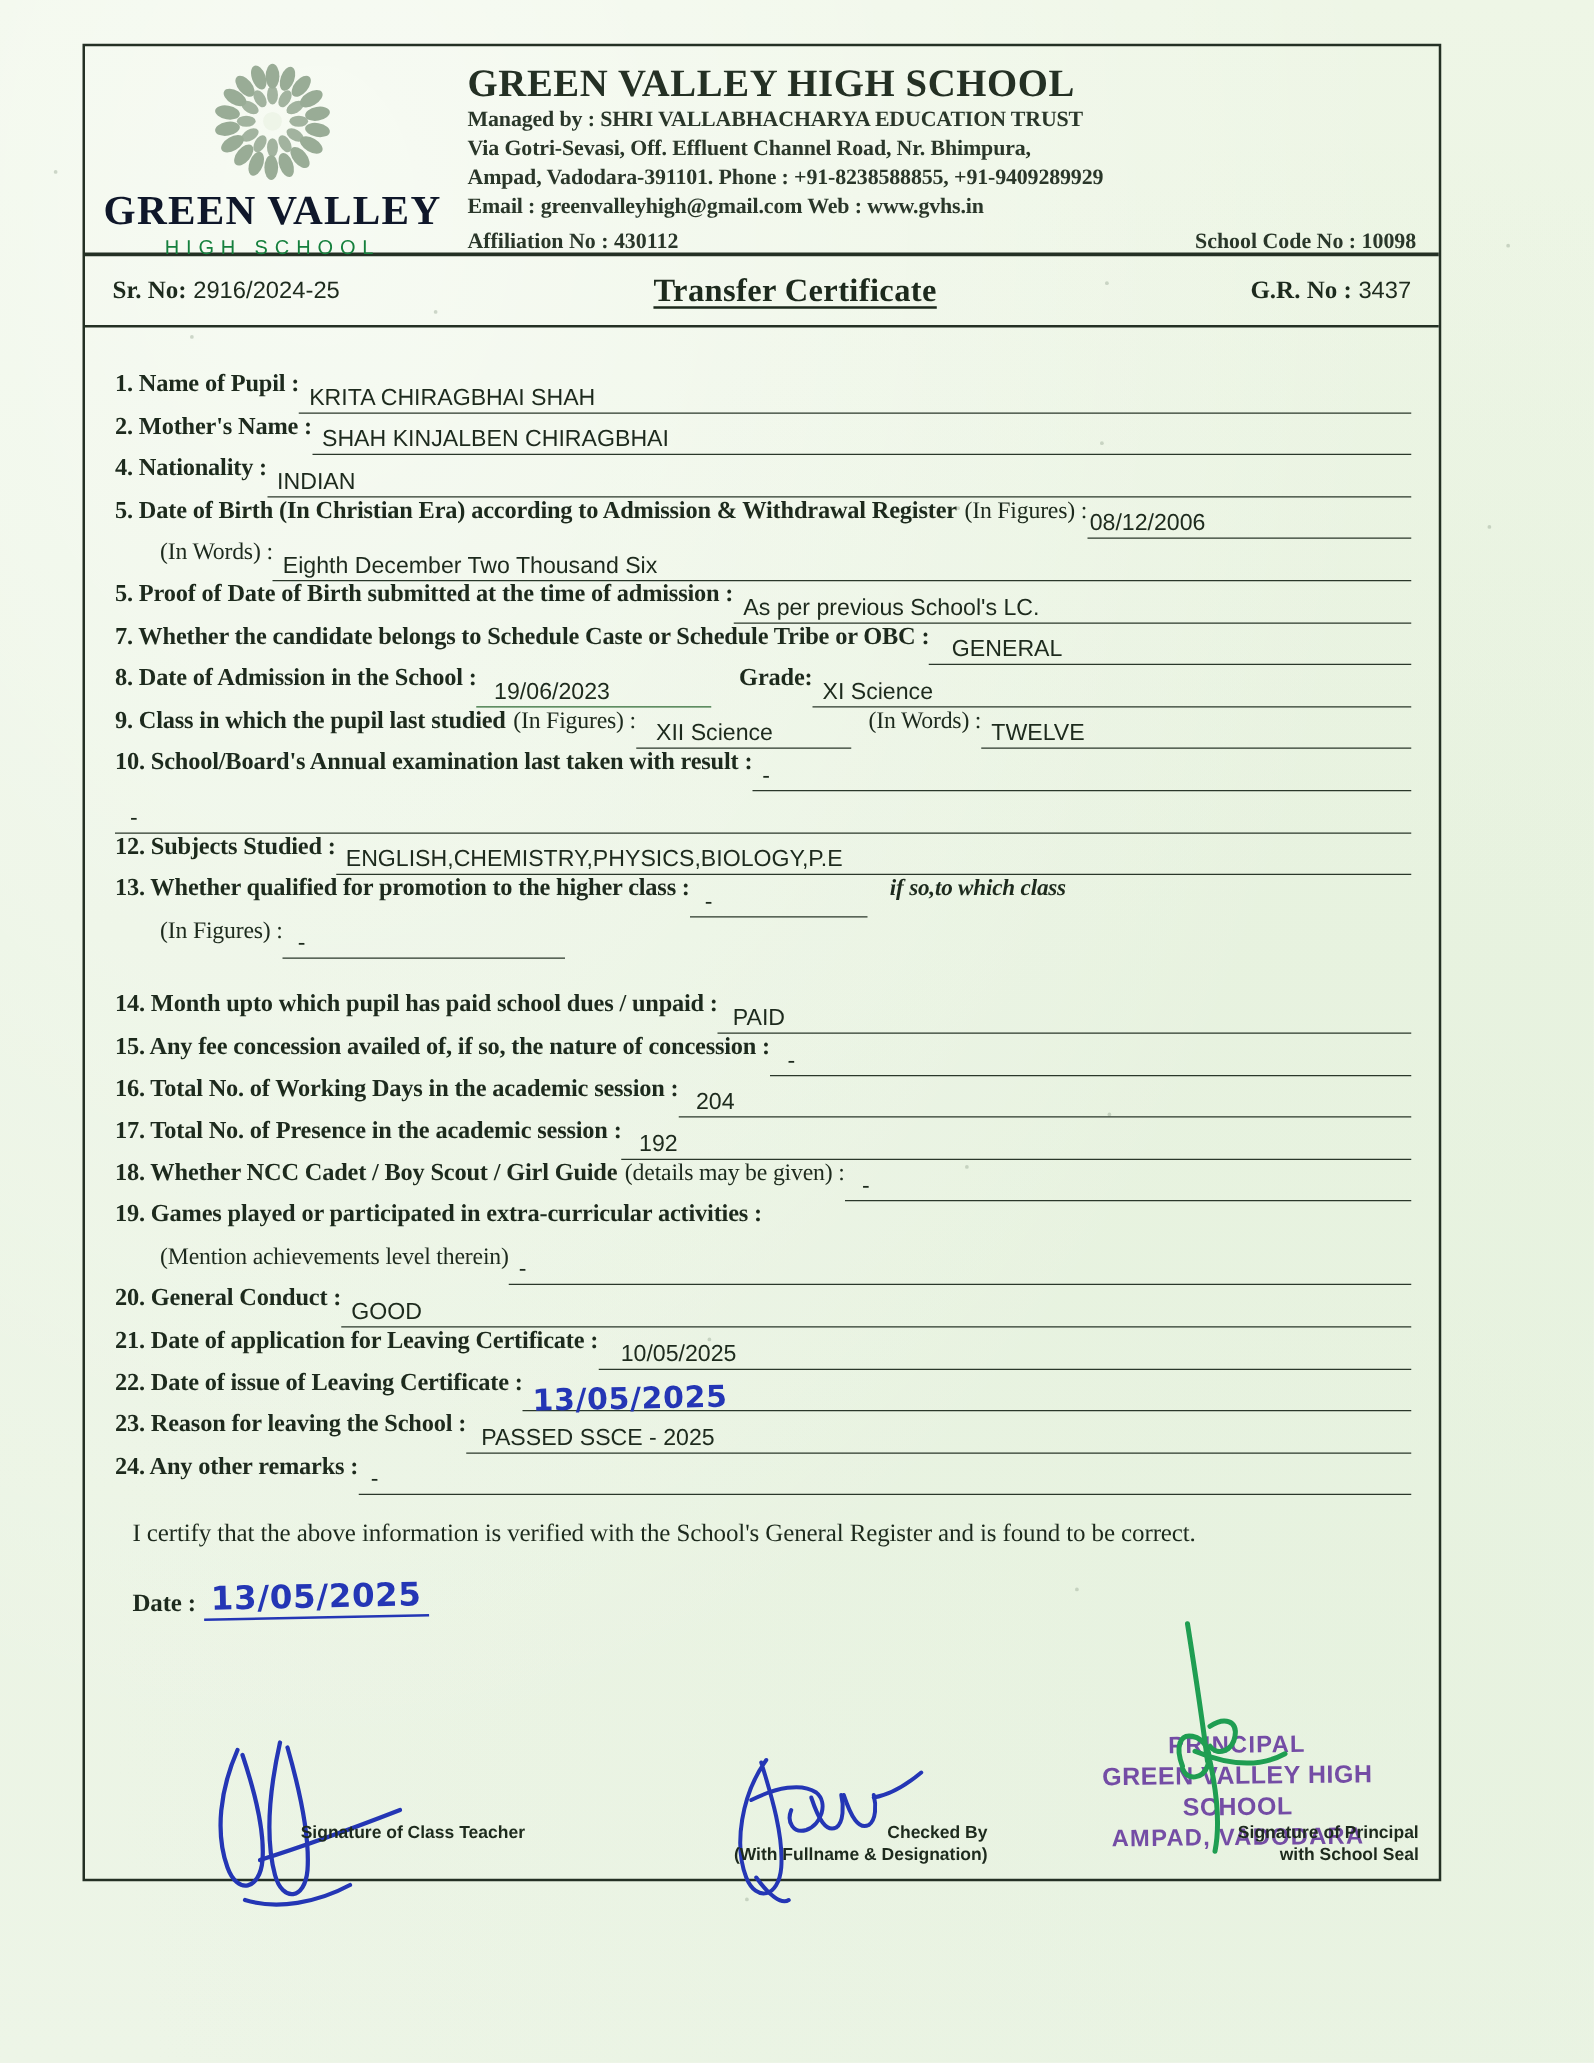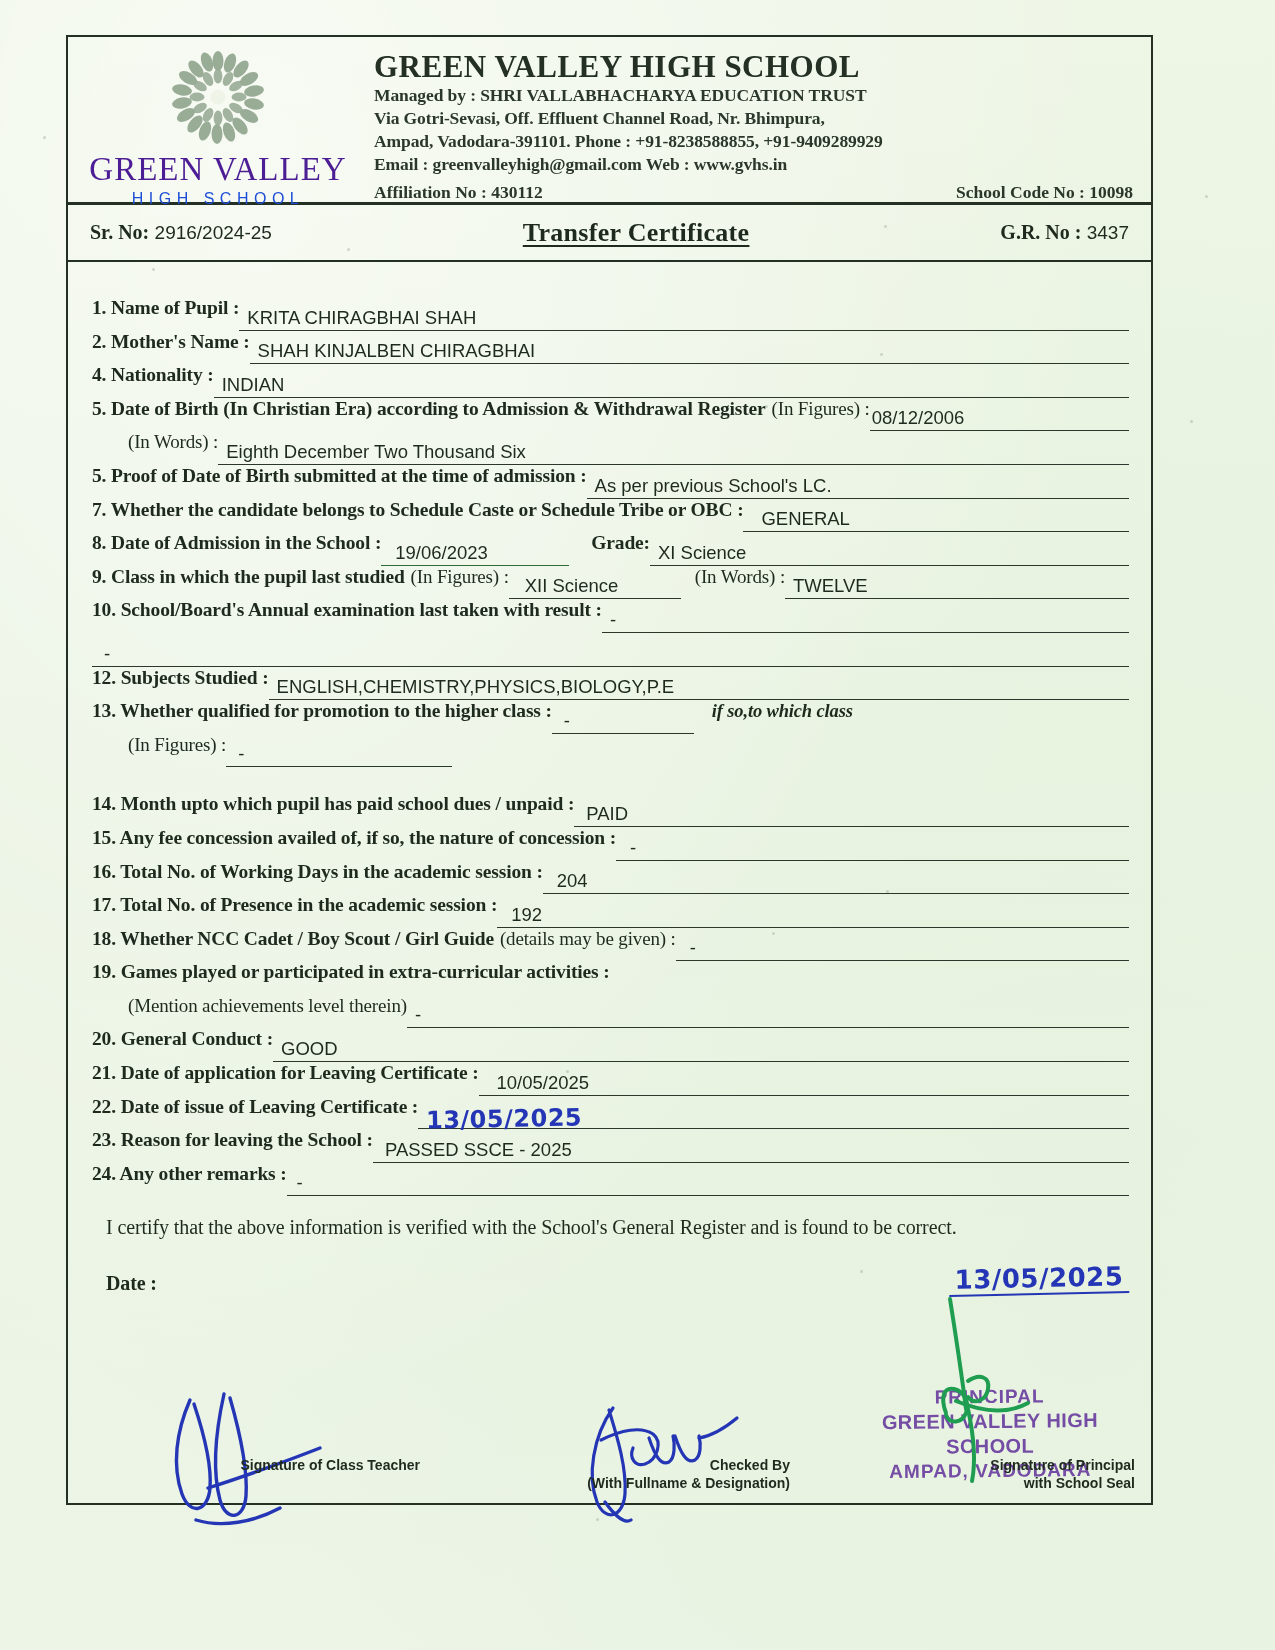--- a/index.html
+++ b/index.html
@@ -66,30 +66,30 @@
     width: 120px;
     height: 104px;
     margin: 0 auto 2px;
     position: relative;
   }
   .logo-mark svg { display: block; }
   .logo-name {
     font-family: "Liberation Serif", serif;
     font-size: 33px;
     letter-spacing: 1px;
-    font-weight: 400;
-    color: #4c1d95;
+    font-weight: 700;
+    color: #0f172a;
     line-height: 1;
     white-space: nowrap;
   }
   .logo-sub {
     font-family: "Liberation Sans", sans-serif;
     font-size: 16px;
     letter-spacing: 5.5px;
-    color: #1d4ed8;
+    color: #15803d;
     margin-top: 4px;
   }
   .school-info {
     flex: 1;
     padding: 14px 0 0 6px;
     position: relative;
   }
   .school-title {
     font-family: "Liberation Serif", serif;
     font-weight: bold;
@@ -225,21 +225,20 @@
     margin-top: 20px;
     padding-left: 14px;
     letter-spacing: -0.1px;
   }
 
   .dateline {
     display: flex;
     align-items: flex-end;
     margin-top: 26px;
     padding-left: 14px;
-    justify-content: space-between;
   }
   .dateline .lbl { font-size: 20px; }
   .hand {
     font-family: "DejaVu Sans", sans-serif;
     font-size: 26px;
     color: #2436b5;
     font-weight: 600;
     letter-spacing: 0.5px;
     transform: rotate(-1.2deg);
     padding: 0 4px;

